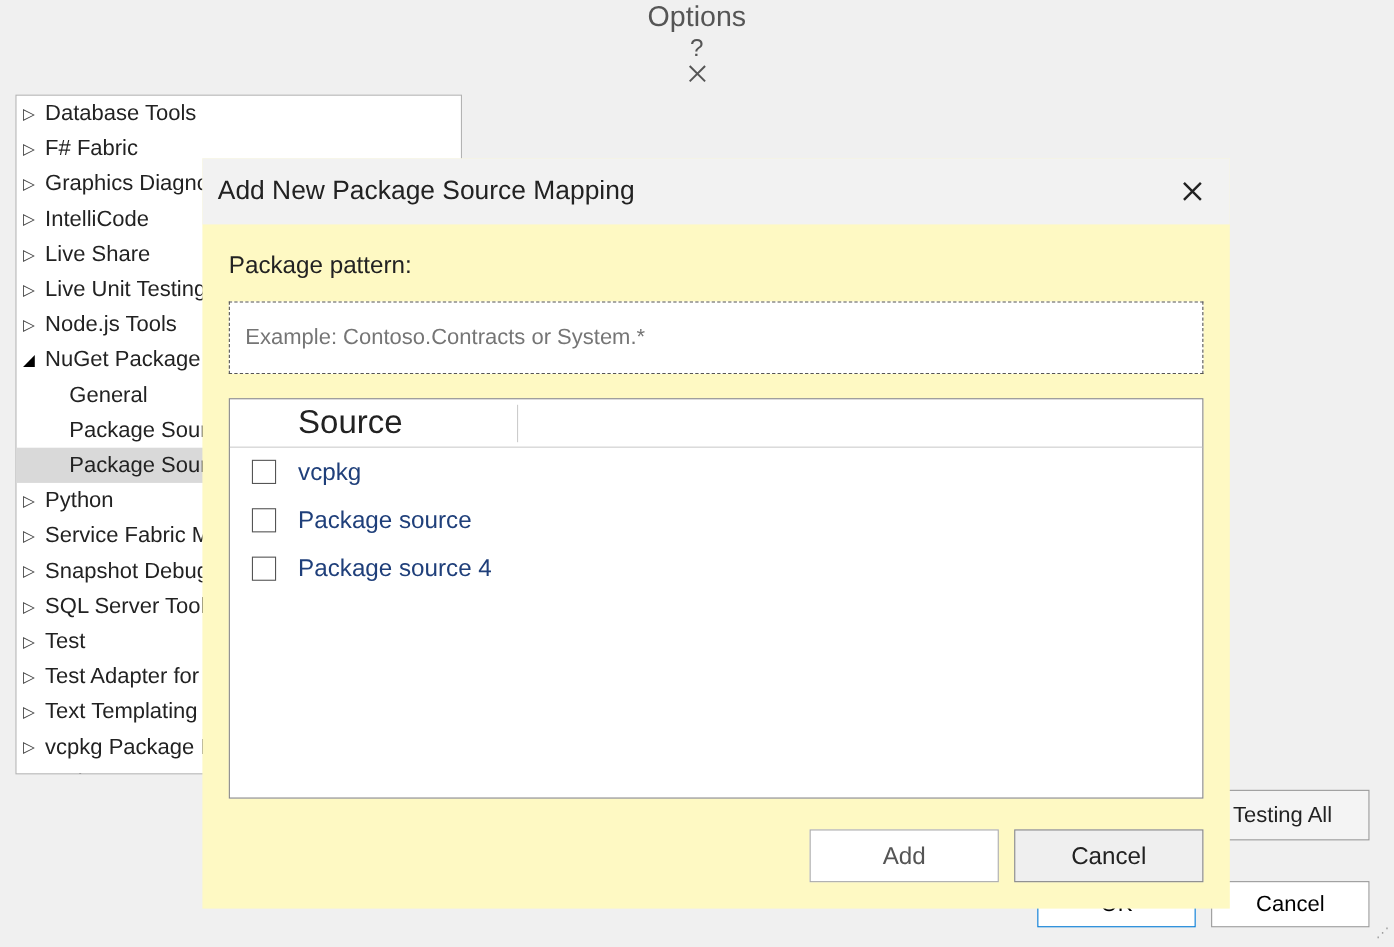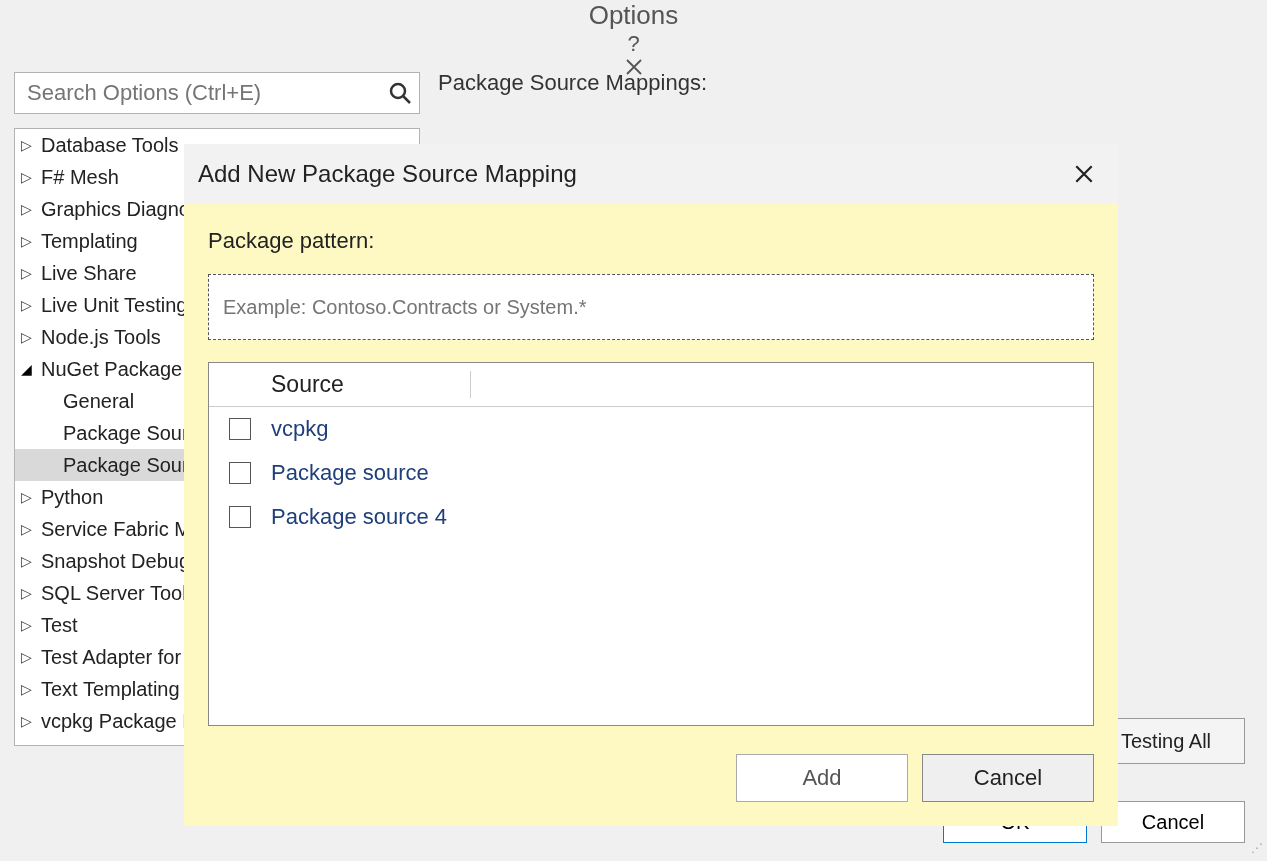--- a/index.html
+++ b/index.html
@@ -81,21 +81,21 @@
   .m-label { font-size:22px; color:#222; margin-bottom:20px; }
   .m-input {
     width:886px; height:66px; border:1px dashed #555;
     font-size:20px; color:#888; padding:0 14px;
   }
   .source-grid {
     margin-top:22px; width:886px; height:364px; border:1px solid #888; background:#fff;
   }
   .grid-header {
     height:44px; display:flex; align-items:center; border-bottom:1px solid #ccc;
-    font-size:23px; color:#222;
+    font-size:30px; color:#222;
   }
   .grid-header .col-cb { width:62px; }
   .grid-header .col-source { padding-left:0; border-right:1px solid #ccc; width:200px; }
   .grid-row {
     height:44px; display:flex; align-items:center; font-size:22px;
   }
   .grid-row .cb-wrap { width:62px; display:flex; align-items:center; justify-content:center; }
   .grid-row .cb { width:22px; height:22px; border:1.5px solid #555; background:#fff; cursor:pointer; }
   .grid-row .name { color:#1f3f7a; }
 
@@ -117,46 +117,37 @@
   <span class="icon-btn">?</span>
   <span class="icon-btn">
     <svg viewBox="0 0 20 20">
         <path d="M3 3 L17 17 M17 3 L3 17"></path>
       </svg>
   </span>
 </div>
 
 <div class="content">
 
-  <div class="search-row">
-    <input type="text" placeholder="Search Options (Ctrl+E)" style="">
-    <span class="search-icon">
-      <svg viewBox="0 0 24 24">
-          <circle cx="10" cy="10" r="7"></circle>
-          <path d="M15.5 15.5 L22 22"></path>
-        </svg>
-    </span>
-  </div>
 
   <div class="tree" id="tree">
       <div class="tree-item">
         <span class="caret">▷</span>
         <span class="lbl">Database Tools</span>
       </div>
       <div class="tree-item">
         <span class="caret">▷</span>
-        <span class="lbl">F# Mesh</span>
+        <span class="lbl">F# Fabric</span>
       </div>
       <div class="tree-item">
         <span class="caret">▷</span>
         <span class="lbl">Graphics Diagnostics</span>
       </div>
       <div class="tree-item">
         <span class="caret">▷</span>
-        <span class="lbl">Templating</span>
+        <span class="lbl">IntelliCode</span>
       </div>
       <div class="tree-item">
         <span class="caret">▷</span>
         <span class="lbl">Live Share</span>
       </div>
       <div class="tree-item">
         <span class="caret">▷</span>
         <span class="lbl">Live Unit Testing</span>
       </div>
       <div class="tree-item">
@@ -207,21 +198,20 @@
       <div class="tree-item">
         <span class="caret">▷</span>
         <span class="lbl">vcpkg Package Manager</span>
       </div>
       <div class="tree-item">
         <span class="caret">▷</span>
         <span class="lbl">Web Forms Designer</span>
       </div>
     </div>
 
-  <div class="main-heading">Package Source Mappings:</div>
 
   <button class="remove-all-btn">Testing All</button>
 
   <div class="bottom-buttons">
     <button class="btn primary">OK</button>
     <button class="btn">Cancel</button>
   </div>
 
   <div class="resize-grip">⋰</div>
 

